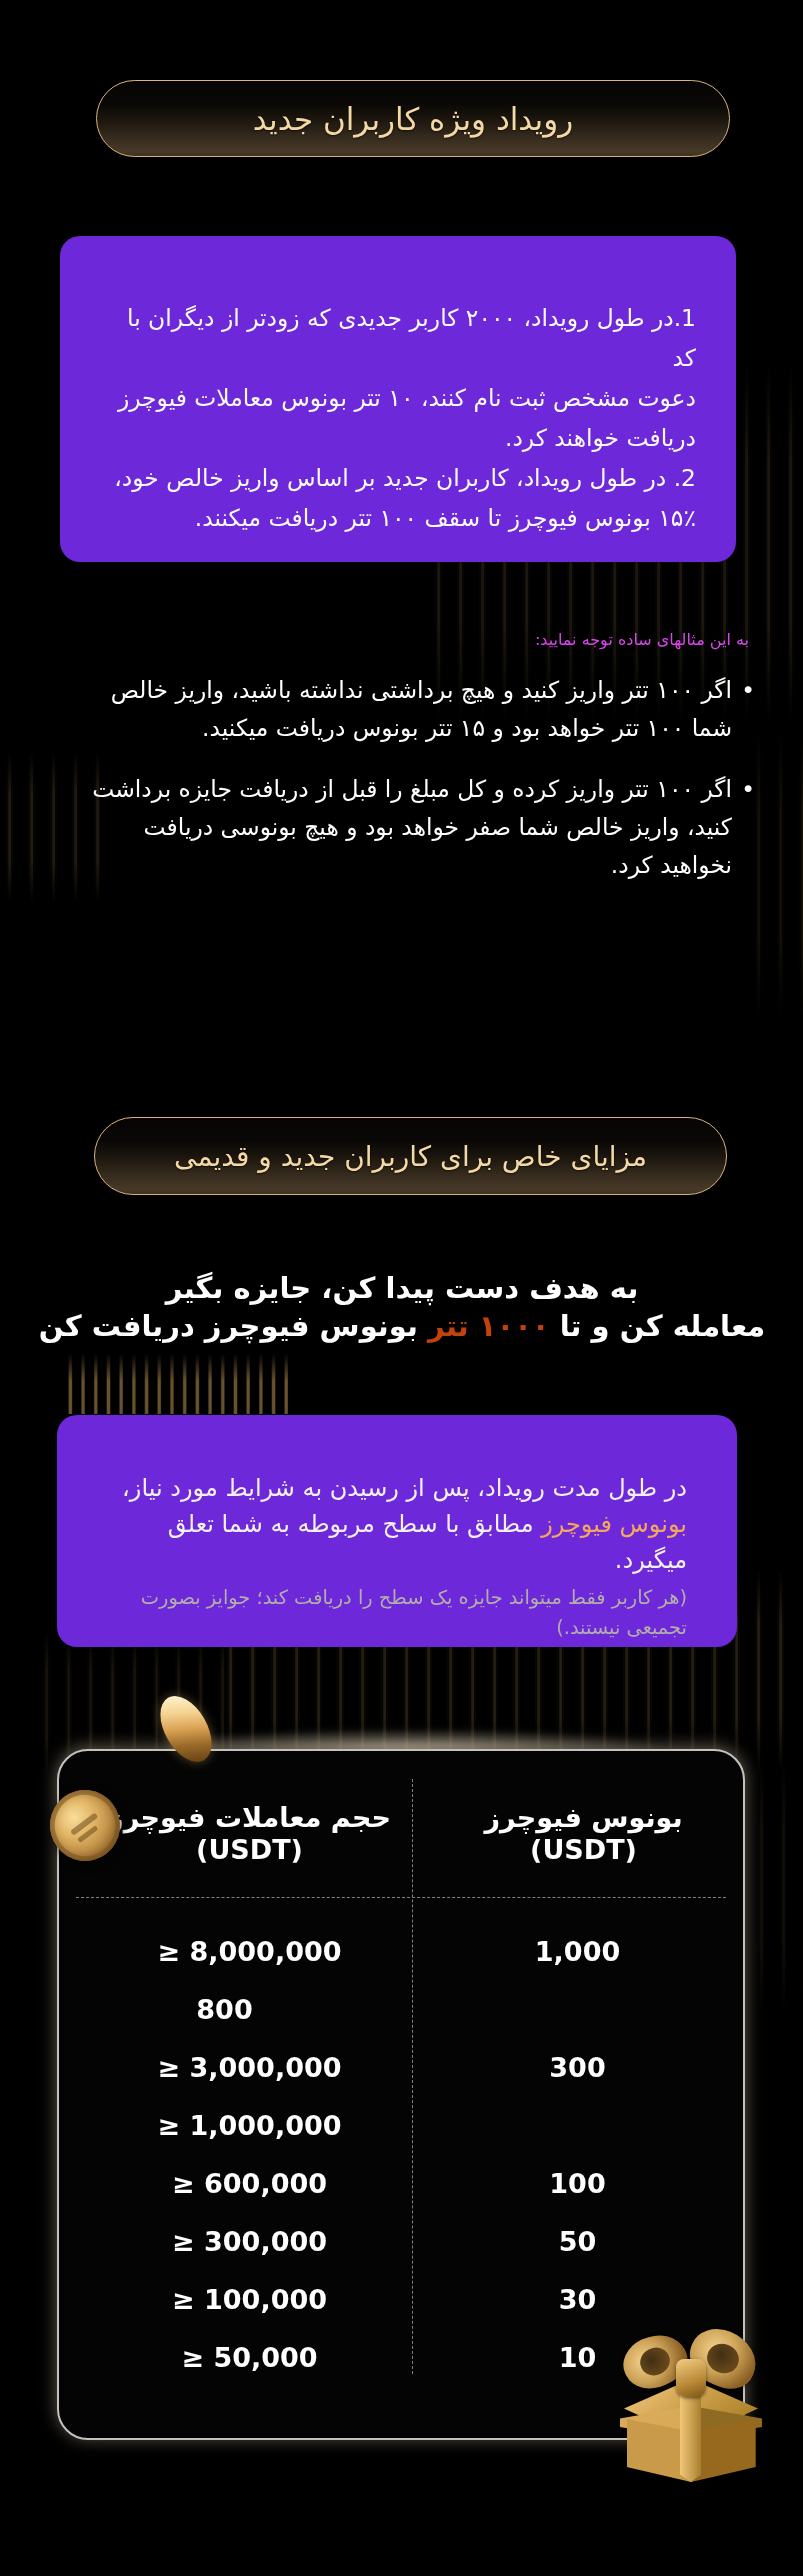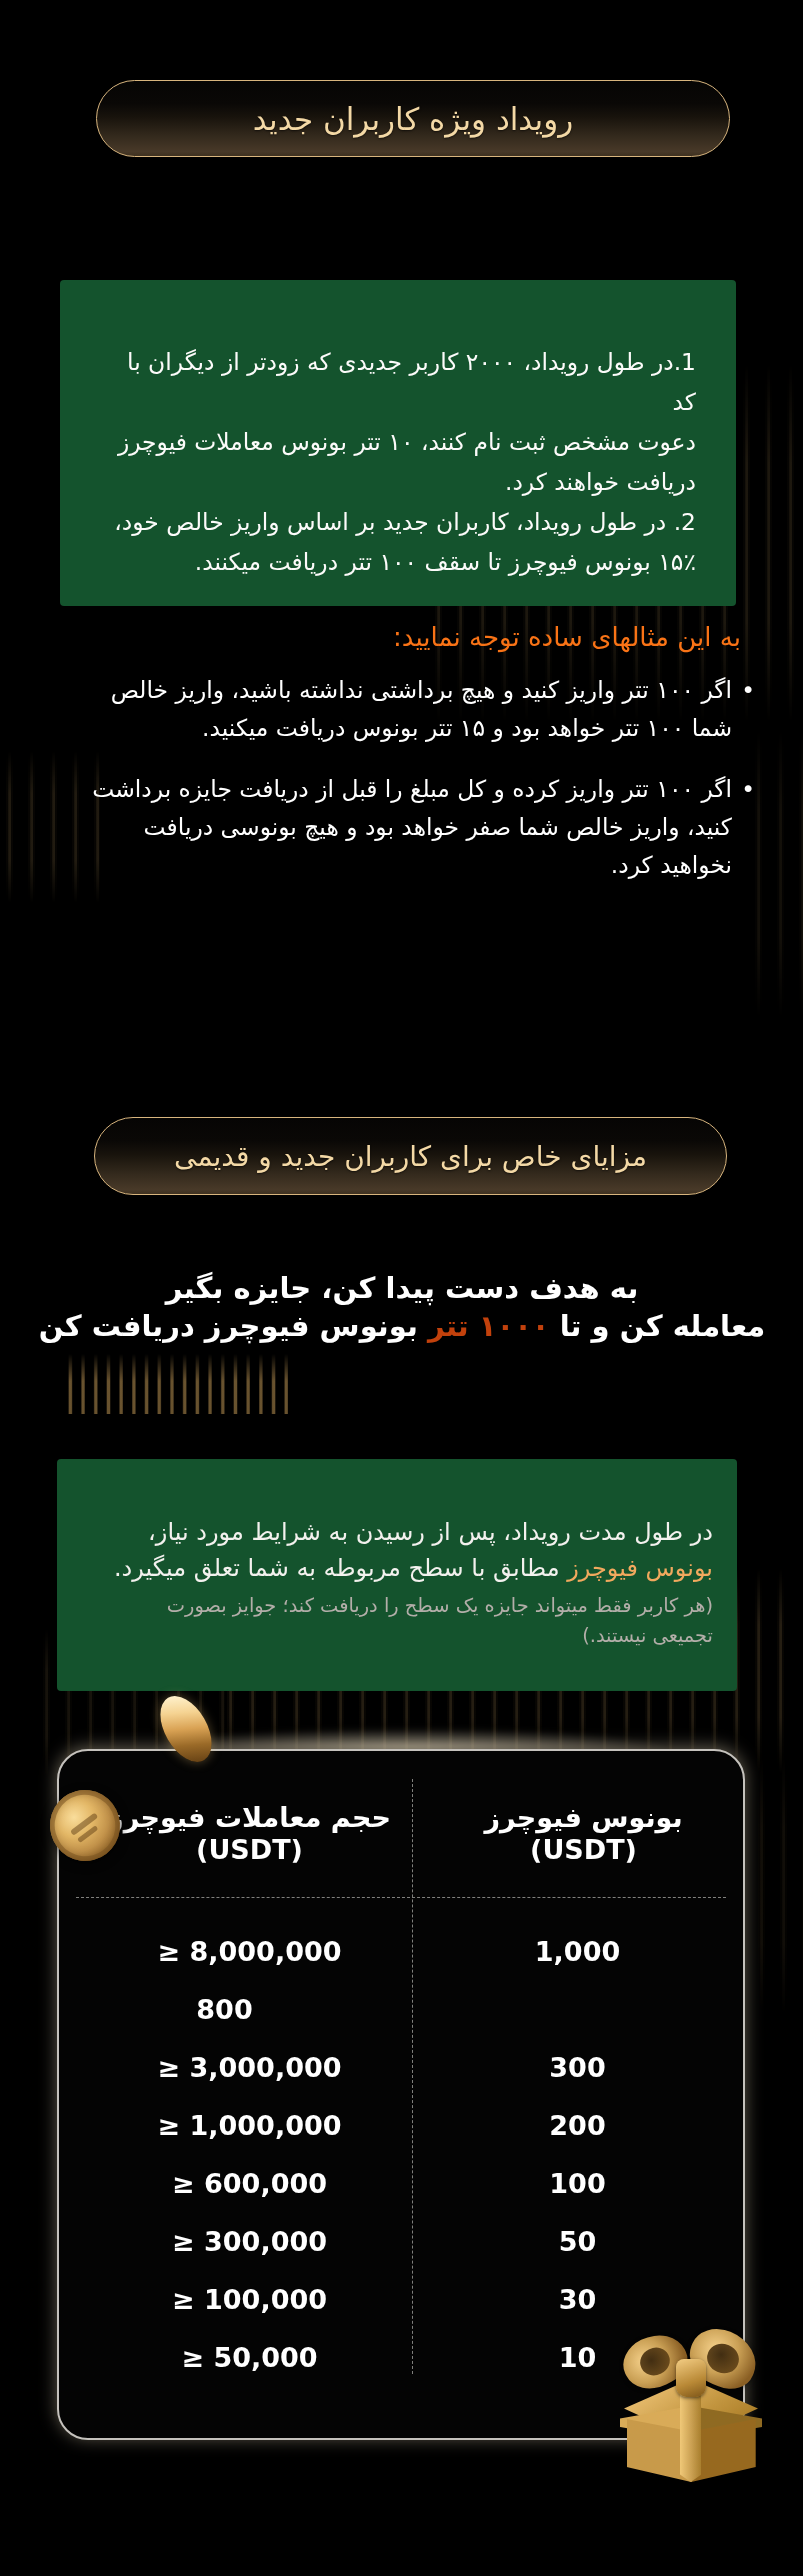--- a/index.html
+++ b/index.html
@@ -54,42 +54,42 @@
   .badge1{left:96px;top:80px;width:634px;height:77px;}
   .badge2{left:94px;top:1117px;width:633px;height:78px;}
   .badge .badge-label{
     color:#f4d9a6;font-weight:400;direction:rtl;
     text-shadow:0 1.3px 2px rgba(0,0,0,.55);
   }
   .badge1 .badge-label{font-size:31px;}
   .badge2 .badge-label{font-size:28px;}
   
   .card{
-    position:absolute;box-sizing:border-box;background:#14532d;
-    border-radius:4px;z-index:3;margin-top:44px;
+    position:absolute;box-sizing:border-box;background:#6d28d9;
+    border-radius:20px;z-index:3;
   }
   .card-rules{left:60px;top:236px;width:676px;height:326px;padding:62px 40px 0 40px;}
   .card-rules .card-text{
     margin:0;direction:rtl;text-align:right;white-space:pre-line;
     color:#fcfbfa;font-size:23.4px;line-height:40px;font-weight:400;
   }
-  .card-level{left:57px;top:1415px;width:680px;height:232px;padding:55px 24px 0 32px;}
+  .card-level{left:57px;top:1415px;width:680px;height:232px;padding:55px 50px 0 32px;}
   .card-level .level-main{
     margin:0;direction:rtl;text-align:right;white-space:pre-line;
     color:#f3f1ee;font-size:24px;line-height:36px;
   }
   .card-level .level-highlight{color:#f2a95e;}
   .card-level .level-note{
     margin:5.4px 0 0 0;direction:rtl;text-align:right;white-space:pre-line;
     color:#b3aea9;font-size:19.4px;line-height:29.5px;
   }
   
   .examples-heading{
     position:absolute;left:201px;top:614px;width:532px;
-    direction:rtl;text-align:right;color:#f97316;font-size:26px;z-index:3;margin:8px;
+    direction:rtl;text-align:right;color:#d946ef;font-size:16px;z-index:3;margin:16px;
   }
   .bullet-list{
     position:absolute;left:48px;top:671px;width:707px;margin:0;padding:0;
     list-style:none;z-index:3;
   }
   .bullet-list li{
     position:relative;direction:rtl;text-align:right;white-space:pre-line;
     color:#fff;font-size:23.4px;line-height:38px;padding-right:23px;margin:0 0 23px 0;
   }
   .bullet-list li::before{
@@ -259,21 +259,20 @@
       </div>
       <div class="trow">
         <div class="tcell cell-bonus">800</div>
       </div>
       <div class="trow">
         <div class="tcell cell-volume">≥ 3,000,000</div>
         <div class="tcell cell-bonus">300</div>
       </div>
       <div class="trow">
         <div class="tcell cell-volume">≥ 1,000,000</div>
-        <div class="tcell cell-bonus">200</div>
       </div>
       <div class="trow">
         <div class="tcell cell-volume">≥ 600,000</div>
         <div class="tcell cell-bonus">100</div>
       </div>
       <div class="trow">
         <div class="tcell cell-volume">≥ 300,000</div>
         <div class="tcell cell-bonus">50</div>
       </div>
       <div class="trow">

